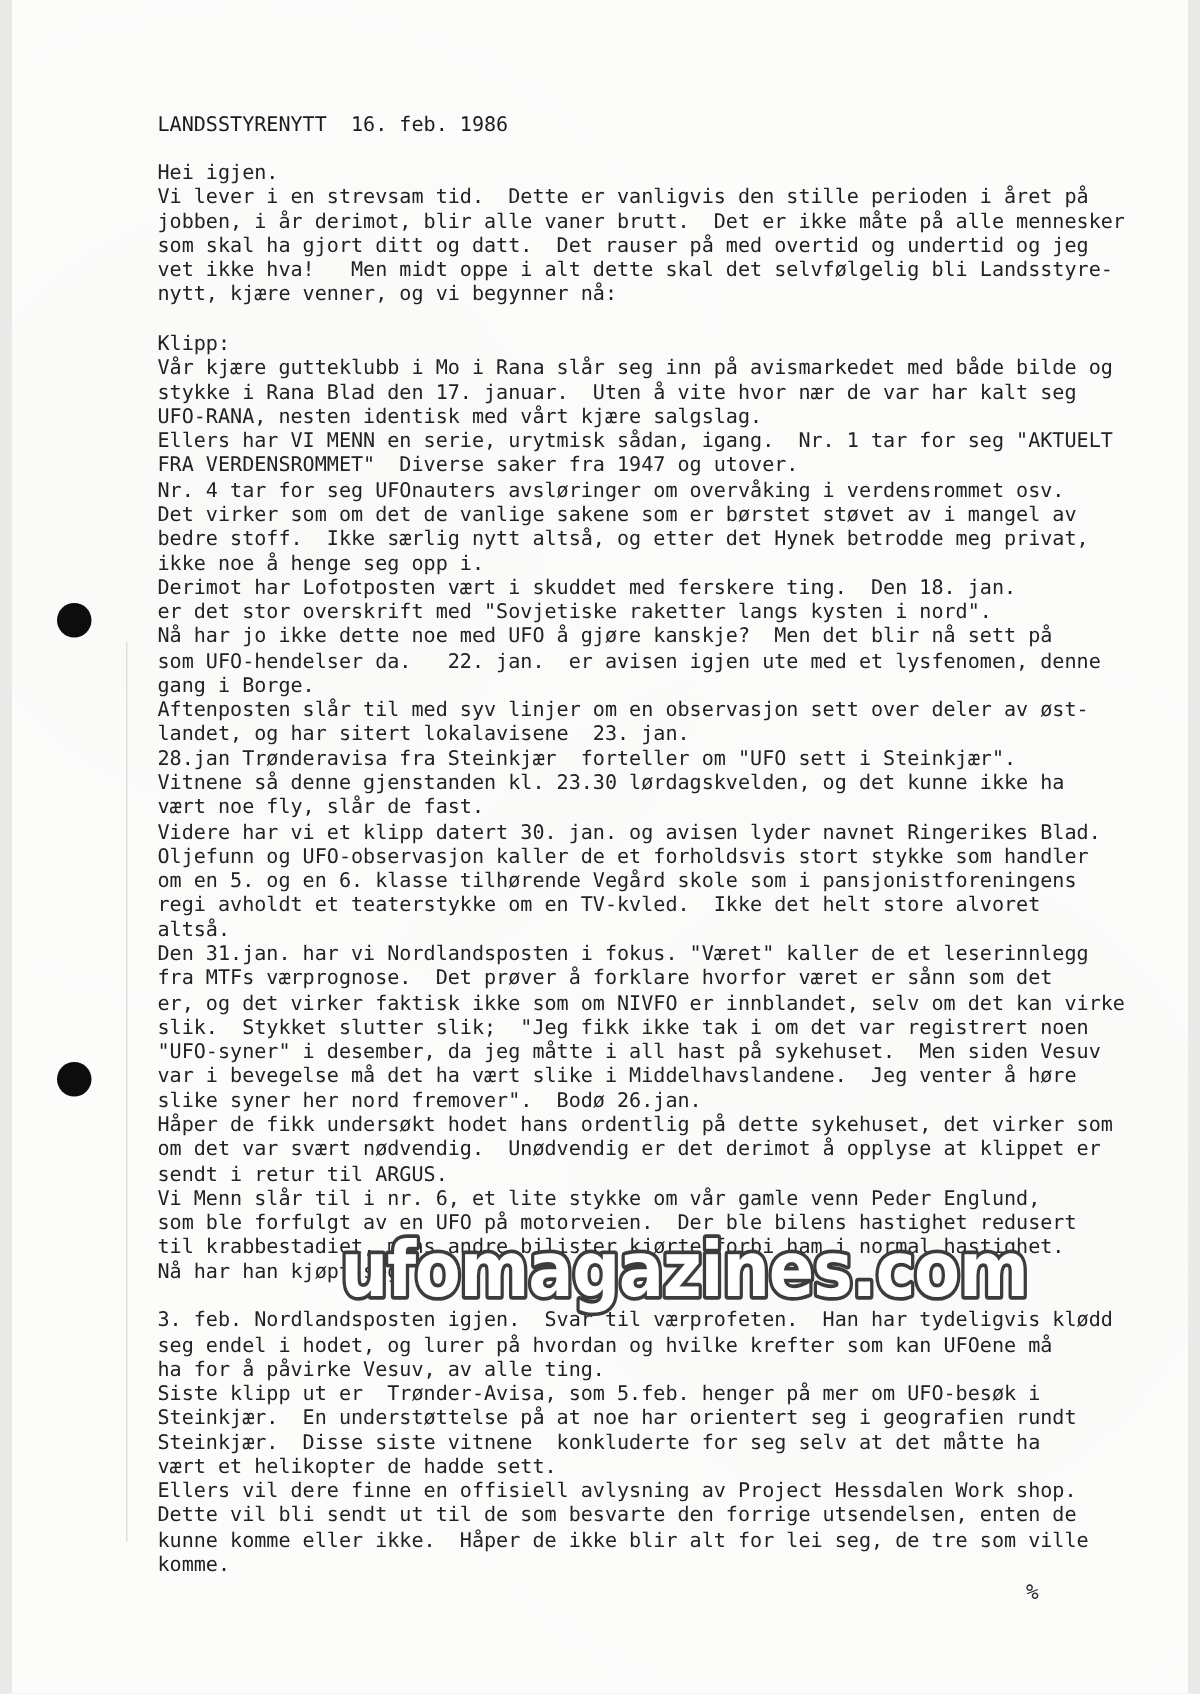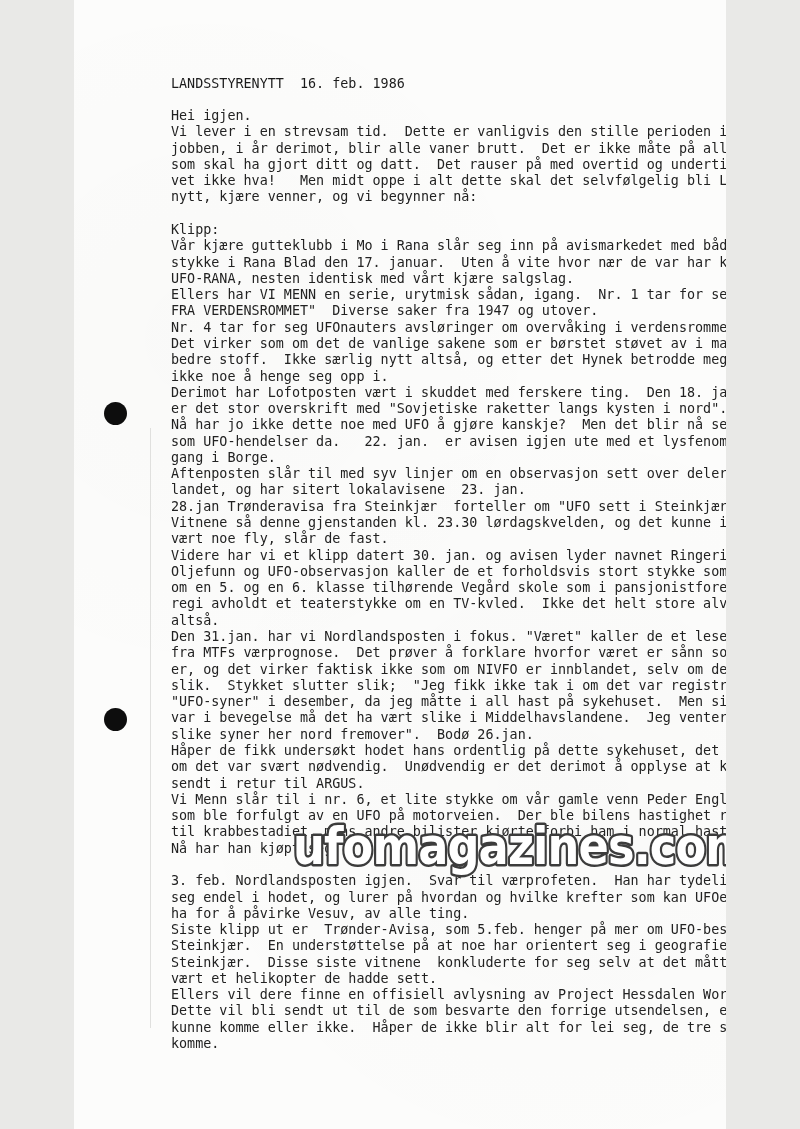--- a/index.html
+++ b/index.html
@@ -2,21 +2,21 @@
 <html><head>
 <meta charset="utf-8">
 <style>
   html, body {
     margin: 0;
     padding: 0;
     background: #e9e9e7;
   }
   .page {
     position: relative;
-    width: 652px;
+    width: 784px;
     height: 1129px;
     margin: 0 auto;
     background:
       radial-gradient(circle at 20% 30%, rgba(0,0,0,0.012), transparent 40%),
       radial-gradient(circle at 75% 70%, rgba(0,0,0,0.012), transparent 45%),
       #fcfcfb;
     overflow: hidden;
     font-family: "DejaVu Sans Mono", "Liberation Mono", monospace;
     color: #1f1f1f;
   }

